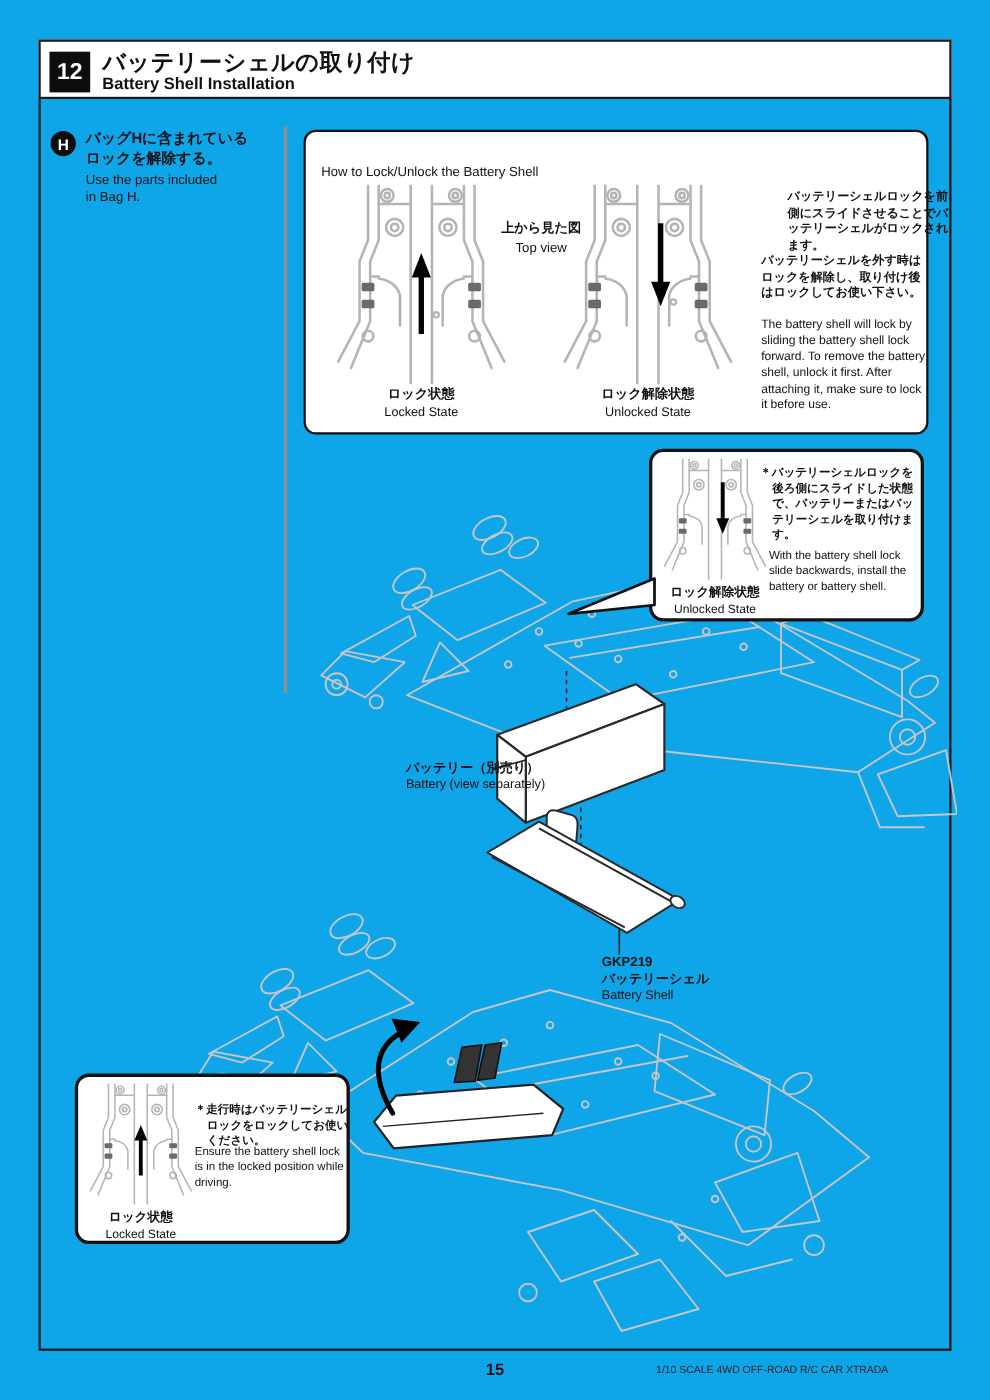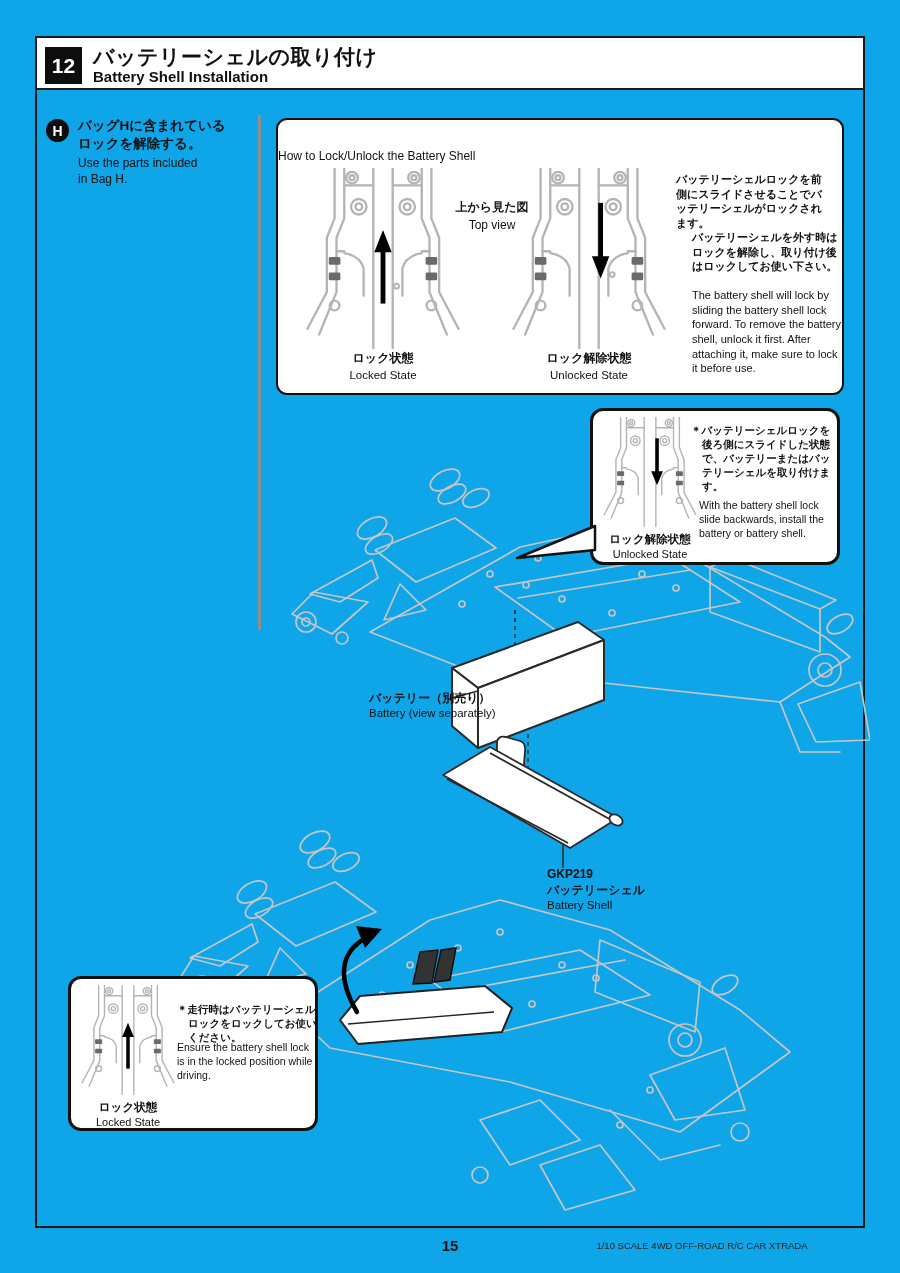--- a/index.html
+++ b/index.html
@@ -19,21 +19,21 @@
   .h-badge{left:46px;top:119px;width:23px;height:23px;border-radius:50%;background:#0d0d0d;color:#fff;
            font-weight:bold;font-size:14px;display:flex;align-items:center;justify-content:center;}
   .bag-jp{left:78px;top:117px;font-size:13.5px;line-height:1.35;}
   .bag-en{left:78px;top:156px;font-size:12px;line-height:1.3;}
   .col-divider{left:258px;top:115px;width:3px;height:515px;background:#8f8f8f;}
   
   .round-box{border:2.5px solid #111;border-radius:11px;background:#fff;box-sizing:border-box;}
   .callout{border:3px solid #111;border-radius:13px;background:#fff;box-sizing:border-box;}
   .lock-box{left:276px;top:118px;width:568px;height:277px;}
   .lock-box .bt-jp{left:14px;top:9px;font-size:12.5px;}
-  .lock-box .bt-en{left:0;top:29px;font-size:12px;}
+  .lock-box .bt-en{left:14px;top:29px;font-size:12px;}
   .topview-lbl{left:172px;top:80px;width:76px;text-align:center;font-size:12px;line-height:1.5;}
   .state-lbl{width:158px;text-align:center;font-size:12px;line-height:1.45;}
   .state-lbl .en{font-weight:normal;font-size:11.5px;}
   .lockpara{width:152px;font-size:11px;line-height:1.33;}
   
   .install-callout{left:590px;top:408px;width:250px;height:157px;}
   .driving-callout{left:68px;top:976px;width:250px;height:155px;}
   .mini-state-lbl{width:106px;text-align:center;font-size:11.5px;line-height:1.4;}
   .mini-state-lbl .en{font-weight:normal;font-size:11px;}
   .callout-text{font-size:10.5px;line-height:1.33;}
@@ -127,21 +127,21 @@
 
     <div class="abs state-lbl" style="left:26px;top:230px;">
       <div class="jp">ロック状態</div>
       <div class="en">Locked State</div>
     </div>
     <div class="abs state-lbl" style="left:232px;top:230px;">
       <div class="jp">ロック解除状態</div>
       <div class="en">Unlocked State</div>
     </div>
 
-    <div class="abs lockpara jp" style="left:398px;top:52px;">バッテリーシェルロックを前側にスライドさせることでバッテリーシェルがロックされます。</div>
+    <div class="abs lockpara jp" style="left:438px;top:52px;">バッテリーシェルロックを前側にスライドさせることでバッテリーシェルがロックされます。</div>
     <div class="abs lockpara jp" style="left:414px;top:110px;">バッテリーシェルを外す時はロックを解除し、取り付け後はロックしてお使い下さい。</div>
     <div class="abs lockpara" style="left:414px;top:168px;">The battery shell will lock by sliding the battery shell lock forward. To remove the battery shell, unlock it first. After attaching it, make sure to lock it before use.</div>
   </div>
 
   <svg class="abs" style="left:280px;top:452px;" width="590" height="420" viewBox="0 0 590 420">
     <g stroke="#c6c6c6" stroke-width="1.7" fill="none" stroke-linejoin="round" stroke-linecap="round">
 
       <ellipse cx="165" cy="28" rx="16" ry="9" transform="rotate(-28 165 28)"></ellipse>
       <ellipse cx="172" cy="42" rx="15" ry="8" transform="rotate(-28 172 42)"></ellipse>
       <ellipse cx="196" cy="46" rx="14" ry="8" transform="rotate(-25 196 46)"></ellipse>

